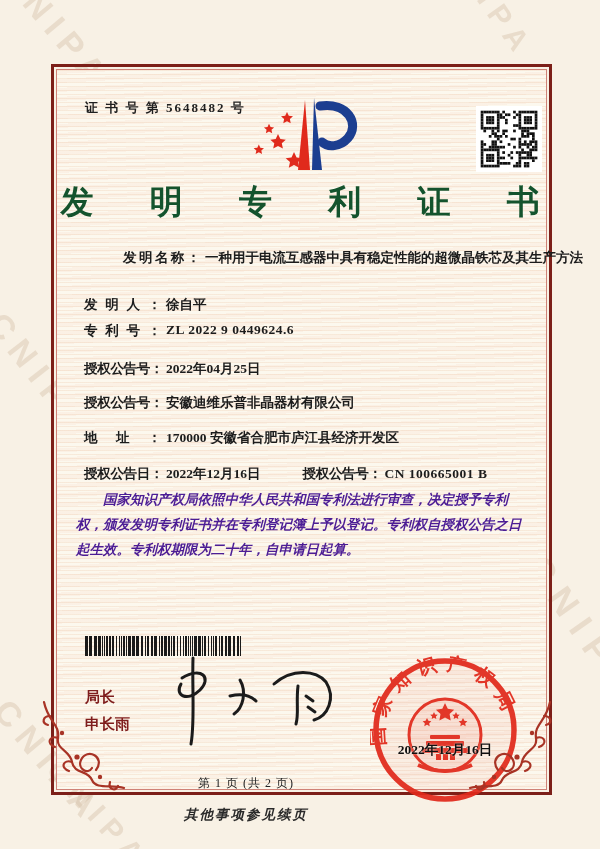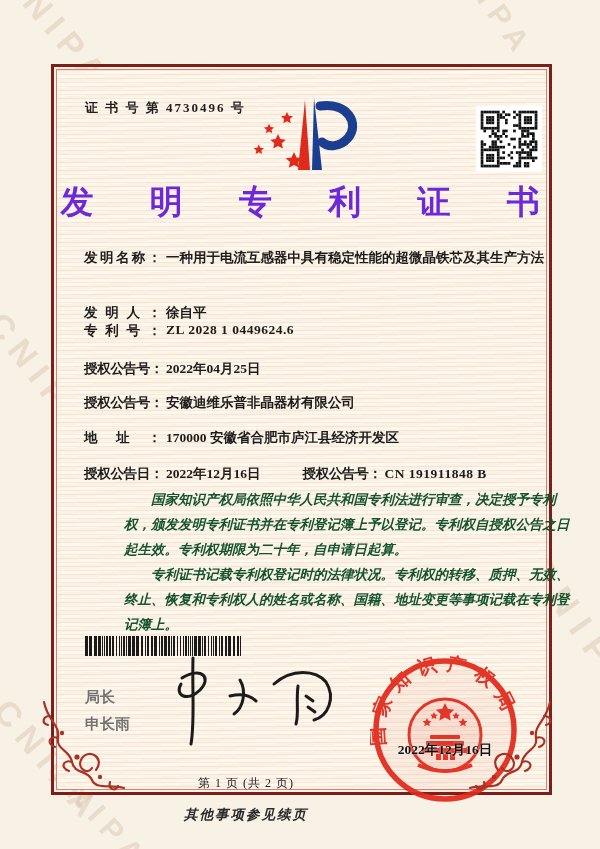--- a/index.html
+++ b/index.html
@@ -42,43 +42,42 @@
   .content{position:absolute;inset:0;z-index:3;}
   .certno{
     position:absolute;left:85px;top:99px;font-size:13px;letter-spacing:2px;
     color:#1f1f1f;font-weight:600;
   }
   .logo{position:absolute;left:230px;top:94px;}
   .qr{position:absolute;left:476px;top:106px;width:66px;height:66px;background:#fff;padding:0;}
   .title{
     position:absolute;left:0;top:180px;width:600px;text-align:center;
     font-size:33px;font-weight:700;letter-spacing:24px;text-indent:24px;
-    color:#6d28d9;
+    color:#14532d;
   }
   .fields{position:absolute;left:84px;top:0;width:460px;}
   .frow{position:absolute;left:0;font-size:13.5px;font-weight:700;color:#1c1c1c;white-space:nowrap;}
-  .r1{top:249px;}.r2{top:304px;}.r3{top:322px;}.r4{top:360px;}
+  .r1{top:249px;margin-left:39px;}.r2{top:296px;}.r3{top:322px;}.r4{top:360px;}
   .r5{top:394px;}.r6{top:429px;}.r7{top:465px;}
   .flabel{
     display:inline-block;width:77px;text-align:justify;text-align-last:justify;
     letter-spacing:-0.3px;vertical-align:top;
   }
   .fval{margin-left:5px;}
   .fval2{margin-left:5px;letter-spacing:0.5px;}
   .pair2{margin-left:42px;}
   .paras{
     position:absolute;left:76px;top:487px;width:452px;
-    font-size:13.5px;line-height:25px;font-style:italic;color:#14532d;
+    font-size:13.5px;line-height:25px;font-style:italic;color:#4c1d95;
     font-weight:600;
-    margin-left:48px;
   }
   .paras p{margin:0;text-indent:2em;}
   .barcode{position:absolute;left:85px;top:636px;}
   .director{position:absolute;left:85px;top:683px;font-family:"Liberation Sans","DejaVu Sans",sans-serif;
-    font-weight:700;font-size:15px;color:#737373;line-height:27px;}
+    font-weight:700;font-size:15px;color:#7f1d1d;line-height:27px;}
   .signature{position:absolute;left:148px;top:652px;}
   .seal{position:absolute;left:370px;top:655px;}
   .seal-date{
     position:absolute;left:370px;top:741px;width:150px;text-align:center;
     font-size:13.5px;font-weight:700;color:#101010;letter-spacing:0;
     text-shadow:0 0 2px rgba(255,245,235,0.9);white-space:nowrap;
   }
   .pageno{position:absolute;left:0;top:775px;width:492px;text-align:center;font-size:12px;color:#222;letter-spacing:1px;}
   .footer-note{
     position:absolute;left:0;top:806px;width:492px;text-align:center;
@@ -127,21 +126,21 @@
   </g>
   <g fill="#a83325">
     <circle cx="49" cy="57" r="2.6"></circle>
     <circle cx="64" cy="33" r="2.2"></circle>
     <circle cx="26" cy="77" r="2.2"></circle>
   </g>
 </svg>
 
 <div class="content">
 
-  <div class="certno">证 书 号 第 4730496 号</div>
+  <div class="certno">证 书 号 第 5648482 号</div>
 
   <svg class="logo" width="140" height="82" viewBox="0 0 140 82">
     <g fill="#e02a1c">
       <path d="M 28,52 l 2.2,4.6 5,0.6 -3.7,3.4 1,4.9 -4.5,-2.5 -4.4,2.5 1,-4.9 -3.7,-3.4 5,-0.6 z" transform="scale(0.72) translate(12,18)"></path>
       <path d="M 40,30 l 2,4.2 4.6,0.6 -3.4,3.1 0.9,4.5 -4.1,-2.3 -4,2.3 0.9,-4.5 -3.4,-3.1 4.6,-0.6 z" transform="scale(0.78) translate(10,8)"></path>
       <path d="M 57,18 l 1.8,3.8 4.2,0.5 -3.1,2.8 0.8,4.1 -3.7,-2 -3.7,2 0.8,-4.1 -3.1,-2.8 4.2,-0.5 z"></path>
       <path d="M 48,40 l 2.4,5 5.4,0.7 -4,3.6 1.1,5.3 -4.9,-2.7 -4.8,2.7 1.1,-5.3 -4,-3.6 5.4,-0.7 z"></path>
       <path d="M 64,58 l 2.6,5.4 5.8,0.8 -4.3,3.9 1.2,5.7 -5.3,-2.9 -5.2,2.9 1.2,-5.7 -4.3,-3.9 5.8,-0.8 z"></path>
     </g>
     <path fill="#e02a1c" d="M 75,6 L 80,76 L 68,76 Z"></path>
@@ -370,39 +369,38 @@
   <div class="title">发 明 专 利 证 书</div>
 
   <div class="fields">
     <div class="frow r1">
       <span class="flabel">发明名称：</span><span class="fval">一种用于电流互感器中具有稳定性能的超微晶铁芯及其生产方法</span>
     </div>
     <div class="frow r2">
       <span class="flabel">发明人：</span><span class="fval">徐自平</span>
     </div>
     <div class="frow r3">
-      <span class="flabel">专利号：</span><span class="fval fval2">ZL 2028 1 0449624.6</span>
+      <span class="flabel">专利号：</span><span class="fval fval2">ZL 2022 9 0449624.6</span>
     </div>
     <div class="frow r4">
       <span class="flabel">授权公告号：</span><span class="fval">2022年04月25日</span>
     </div>
     <div class="frow r5">
       <span class="flabel">授权公告号：</span><span class="fval">安徽迪维乐普非晶器材有限公司</span>
     </div>
     <div class="frow r6">
       <span class="flabel">地址：</span><span class="fval">170000 安徽省合肥市庐江县经济开发区</span>
     </div>
     <div class="frow r7">
-      <span class="flabel">授权公告日：</span><span class="fval">2022年12月16日</span><span class="pair2 flabel">授权公告号：</span><span class="fval fval2">CN 191911848 B</span>
+      <span class="flabel">授权公告日：</span><span class="fval">2022年12月16日</span><span class="pair2 flabel">授权公告号：</span><span class="fval fval2">CN 100665001 B</span>
     </div>
   </div>
 
   <div class="paras">
     <p>国家知识产权局依照中华人民共和国专利法进行审查，决定授予专利权，颁发发明专利证书并在专利登记簿上予以登记。专利权自授权公告之日起生效。专利权期限为二十年，自申请日起算。</p>
-    <p>专利证书记载专利权登记时的法律状况。专利权的转移、质押、无效、终止、恢复和专利权人的姓名或名称、国籍、地址变更等事项记载在专利登记簿上。</p>
   </div>
 
   <svg class="barcode" id="barcode" width="160" height="20" viewBox="0 0 160 20">
       <rect x="0" y="0" width="3" height="20" fill="#1a1a1a"></rect>
       <rect x="4" y="0" width="3" height="20" fill="#1a1a1a"></rect>
       <rect x="9" y="0" width="3" height="20" fill="#1a1a1a"></rect>
       <rect x="13" y="0" width="3" height="20" fill="#1a1a1a"></rect>
       <rect x="17" y="0" width="1" height="20" fill="#1a1a1a"></rect>
       <rect x="19" y="0" width="1" height="20" fill="#1a1a1a"></rect>
       <rect x="21" y="0" width="2" height="20" fill="#1a1a1a"></rect>

